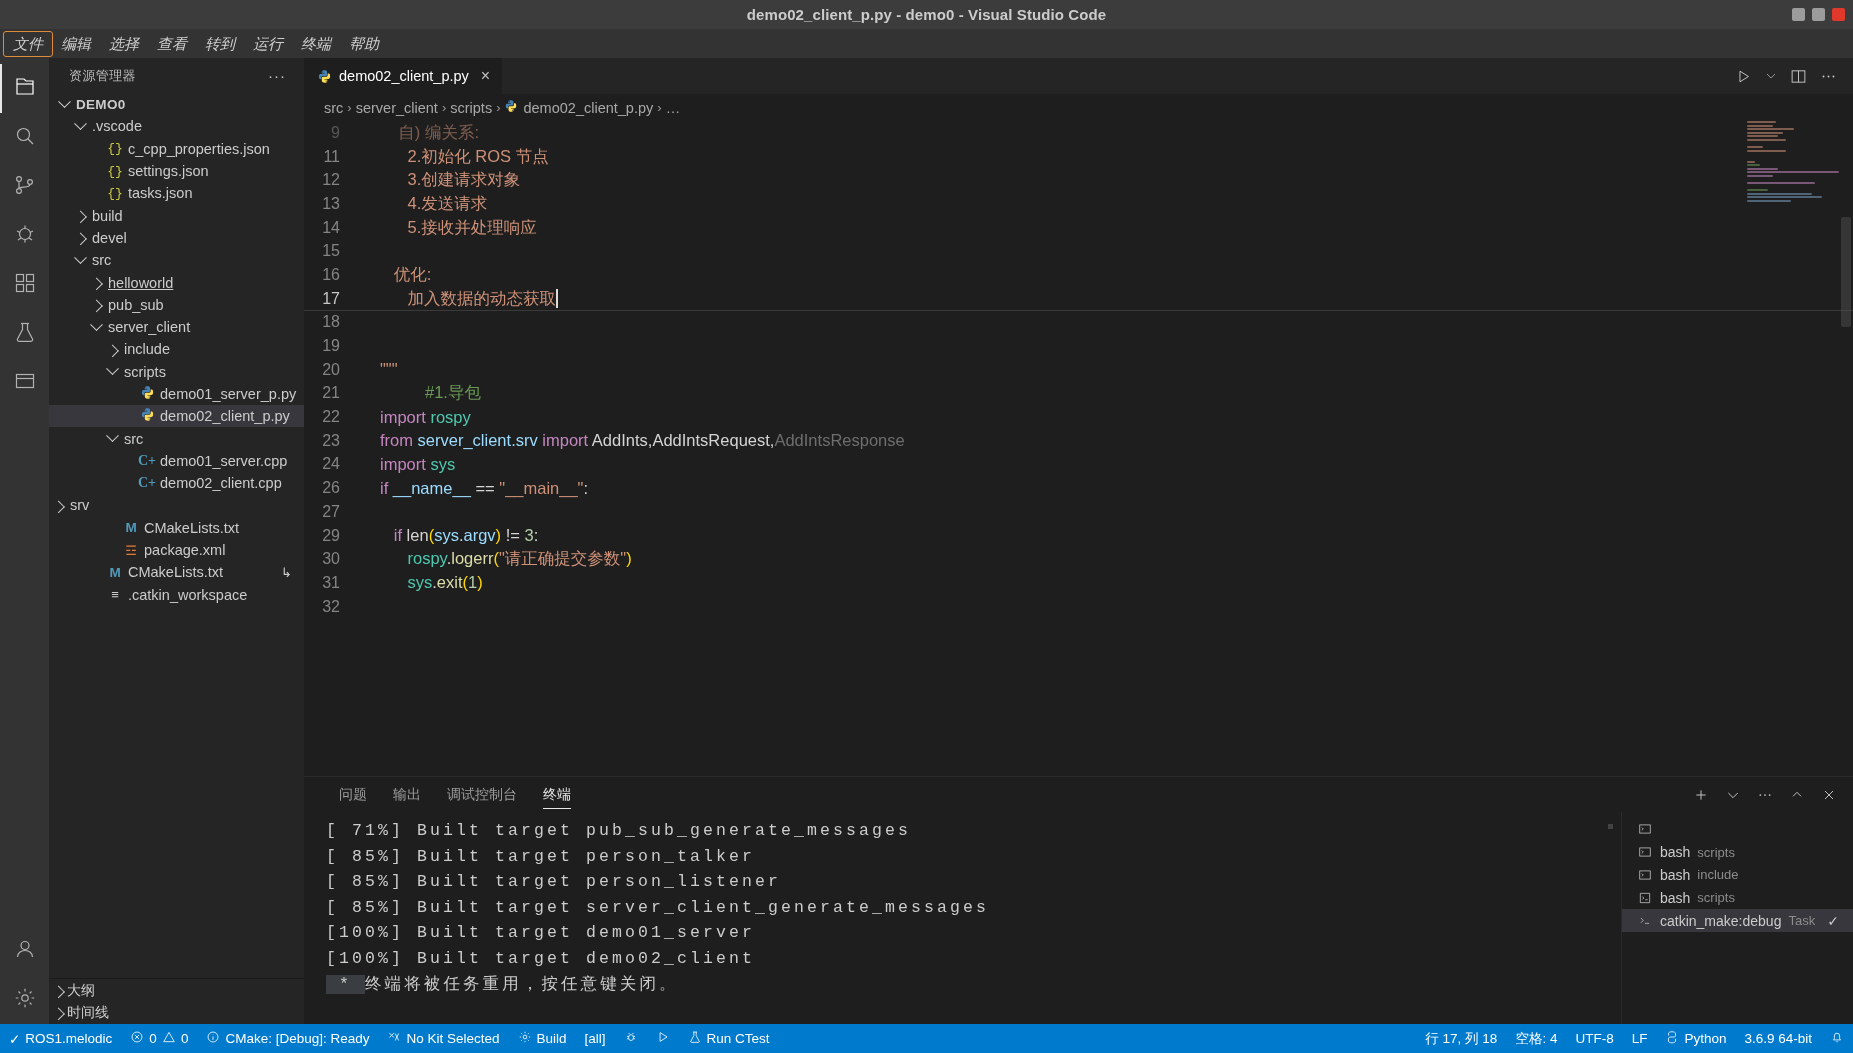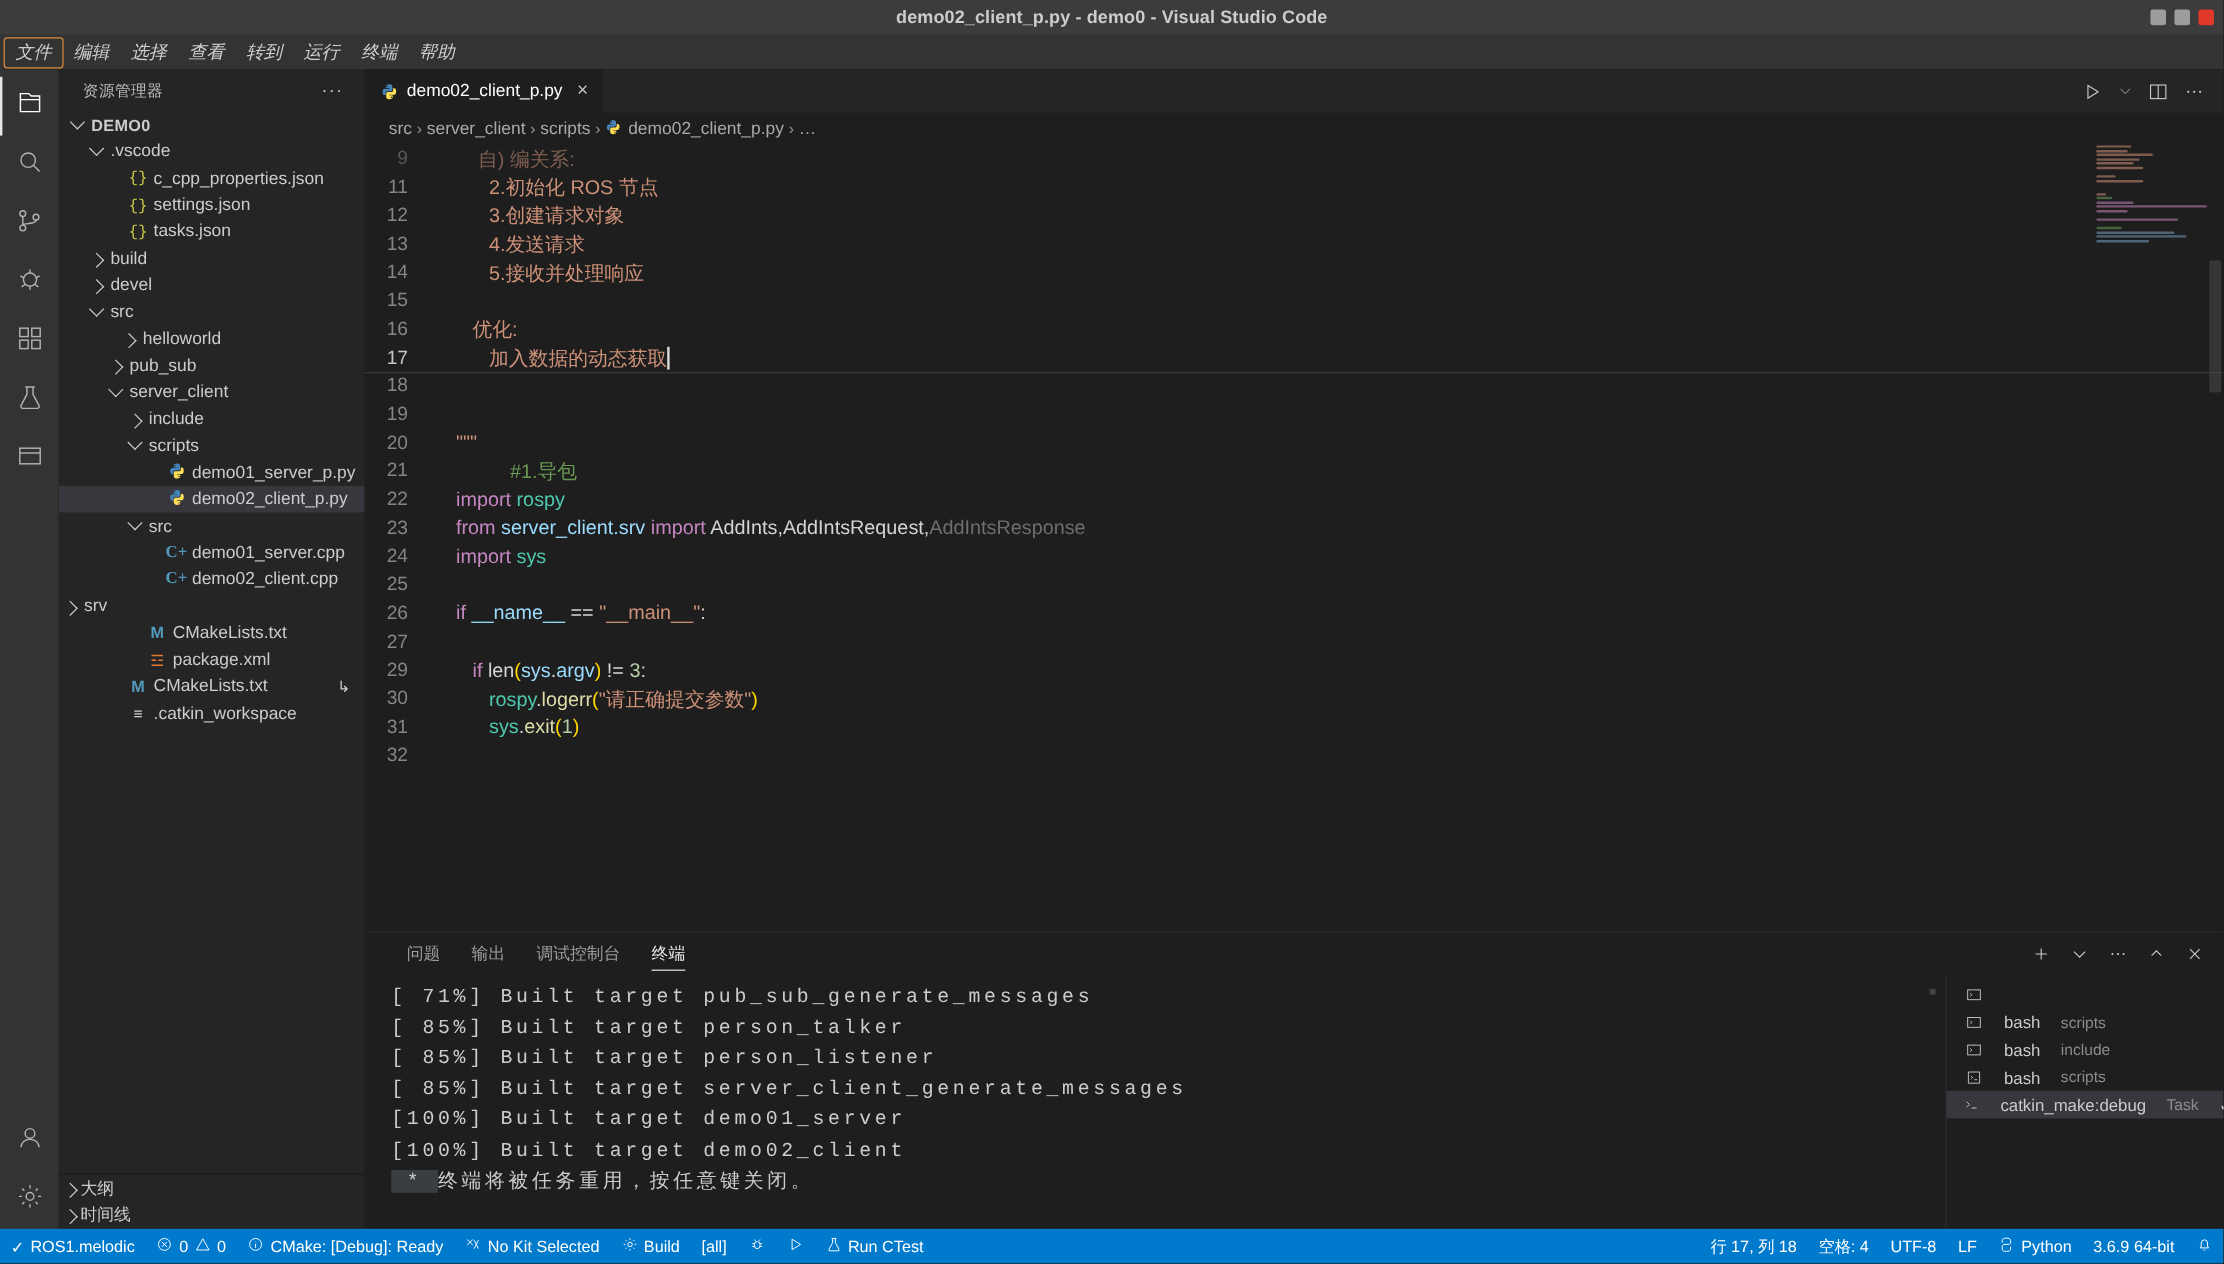--- a/index.html
+++ b/index.html
@@ -145,21 +145,21 @@
   .panelactions svg { width: 16px; height: 16px; stroke: #cccccc; fill: none; stroke-width: 1.4; }
   .panelbody { flex: 1 1 auto; display: flex; min-height: 0; }
   .terminal { flex: 1 1 auto; position: relative; padding: 6px 0 0 22px; overflow: hidden; }
   .tline {
     font-family: "Liberation Mono", monospace; font-size: 16.5px; color: #cccccc;
     letter-spacing: 3.1px; height: 25.6px; line-height: 25.6px; white-space: pre;
   }
   .tline .sel { background: #3a3d41; color: #cccccc; }
   .termscroll { position: absolute; right: 8px; top: 12px; width: 5px; height: 5px; background: #424242; }
   .termlist { width: 232px; flex: 0 0 232px; border-left: 1px solid #2b2b2b; padding-top: 6px; }
-  .tlrow { height: 22.8px; display: flex; align-items: center; padding-left: 14px; color: #cccccc; font-size: 14px; gap: 17px; }
+  .tlrow { height: 22.8px; display: flex; align-items: center; padding-left: 14px; color: #cccccc; font-size: 14px; gap: 7px; }
   .tlrow.active { background: #37373d; }
   .tlrow .desc { color: #8c8c8c; font-size: 13px; }
   .tlrow .ok { margin-left: auto; padding-right: 14px; color: #cccccc; }
   .tlicon { width: 17px; display: inline-flex; justify-content: center; }
   .tlicon svg { width: 14px; height: 14px; stroke: #cccccc; fill: none; stroke-width: 1.3; }
 
   
   .statusbar {
     height: 29px; flex: 0 0 29px; background: #007acc; display: flex; align-items: center;
     color: #ffffff; font-size: 13.5px;
@@ -328,21 +328,21 @@
               <i class="chev right"></i>
             </span>
             <span class="tlabel">devel</span>
           </div>
           <div class="trow" style="padding-left: 22px;">
             <span class="tw">
               <i class="chev down"></i>
             </span>
             <span class="tlabel">src</span>
           </div>
-          <div class="trow" style="padding-left: 49px;">
+          <div class="trow" style="padding-left: 38px; text-decoration: underline;">
             <span class="tw">
               <i class="chev right"></i>
             </span>
             <span class="tlabel">helloworld</span>
           </div>
           <div class="trow" style="padding-left: 38px;">
             <span class="tw">
               <i class="chev right"></i>
             </span>
             <span class="tlabel">pub_sub</span>
@@ -534,21 +534,20 @@
             <div class="cline"><span class="lnum">15</span><span class="ctext"></span></div>
             <div class="cline"><span class="lnum">16</span><span class="ctext"><span class="tok-str">   优化:</span></span></div>
             <div class="cline active-underline"><span class="lnum cur">17</span><span class="ctext"><span class="tok-str">      加入数据的动态获取</span><span class="cursor"></span></span></div>
             <div class="cline"><span class="lnum">18</span><span class="ctext"></span></div>
             <div class="cline"><span class="lnum">19</span><span class="ctext"></span></div>
             <div class="cline"><span class="lnum">20</span><span class="ctext"><span class="tok-str">"""</span></span></div>
             <div class="cline"><span class="lnum">21</span><span class="ctext"><span class="tok-com">#1.导包</span></span></div>
             <div class="cline"><span class="lnum">22</span><span class="ctext"><span class="tok-kw">import</span><span class="tok-plain"> </span><span class="tok-cls">rospy</span></span></div>
             <div class="cline"><span class="lnum">23</span><span class="ctext"><span class="tok-kw">from</span><span class="tok-plain"> </span><span class="tok-id">server_client.srv</span><span class="tok-plain"> </span><span class="tok-kw">import</span><span class="tok-plain"> </span><span class="tok-plain">AddInts</span><span class="tok-plain">,</span><span class="tok-plain">AddIntsRequest</span><span class="tok-plain">,</span><span class="tok-dim">AddIntsResponse</span></span></div>
             <div class="cline"><span class="lnum">24</span><span class="ctext"><span class="tok-kw">import</span><span class="tok-plain"> </span><span class="tok-cls">sys</span></span></div>
-            <div class="cline"><span class="lnum">25</span><span class="ctext"></span></div>
             <div class="cline"><span class="lnum">26</span><span class="ctext"><span class="tok-kw">if</span><span class="tok-plain"> </span><span class="tok-id">__name__</span><span class="tok-plain"> </span><span class="tok-op">==</span><span class="tok-plain"> </span><span class="tok-str">"__main__"</span><span class="tok-plain">:</span></span></div>
             <div class="cline"><span class="lnum">27</span><span class="ctext"></span></div>
             <div class="cline"><span class="lnum">29</span><span class="ctext"><span class="tok-plain">   </span><span class="tok-kw">if</span><span class="tok-plain"> </span><span class="tok-plain">len</span><span class="tok-paren1">(</span><span class="tok-id">sys</span><span class="tok-plain">.</span><span class="tok-id">argv</span><span class="tok-paren1">)</span><span class="tok-plain"> </span><span class="tok-op">!=</span><span class="tok-plain"> </span><span class="tok-num">3</span><span class="tok-plain">:</span></span></div>
             <div class="cline"><span class="lnum">30</span><span class="ctext"><span class="tok-plain">      </span><span class="tok-cls">rospy</span><span class="tok-plain">.</span><span class="tok-fn">logerr</span><span class="tok-paren1">(</span><span class="tok-str">"请正确提交参数"</span><span class="tok-paren1">)</span></span></div>
             <div class="cline"><span class="lnum">31</span><span class="ctext"><span class="tok-plain">      </span><span class="tok-cls">sys</span><span class="tok-plain">.</span><span class="tok-fn">exit</span><span class="tok-paren1">(</span><span class="tok-num">1</span><span class="tok-paren1">)</span></span></div>
             <div class="cline"><span class="lnum">32</span><span class="ctext"></span></div>
           </div>
         <div class="minimap" id="minimap">
             <div class="mmline" style="width: 28.6px; background: rgb(206, 145, 120);"></div>
             <div class="mmline" style="width: 26px; background: rgb(206, 145, 120);"></div>

